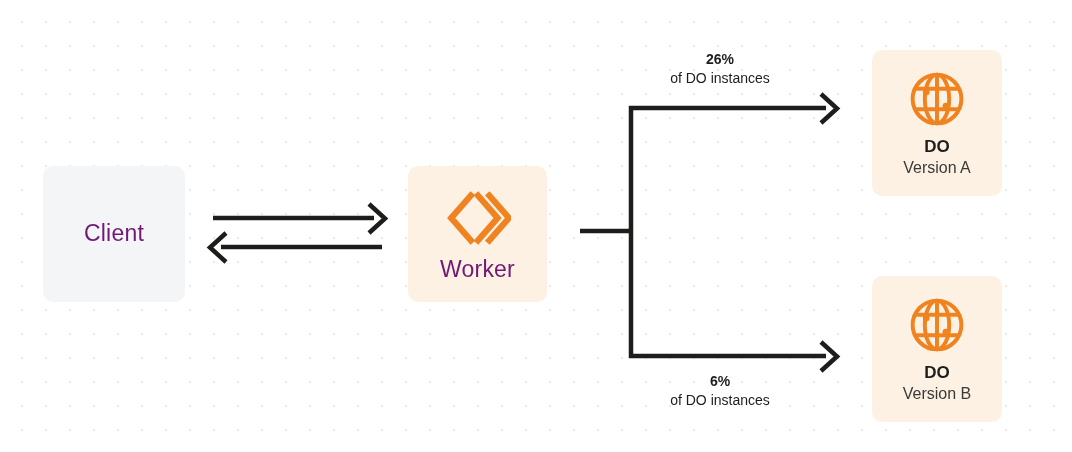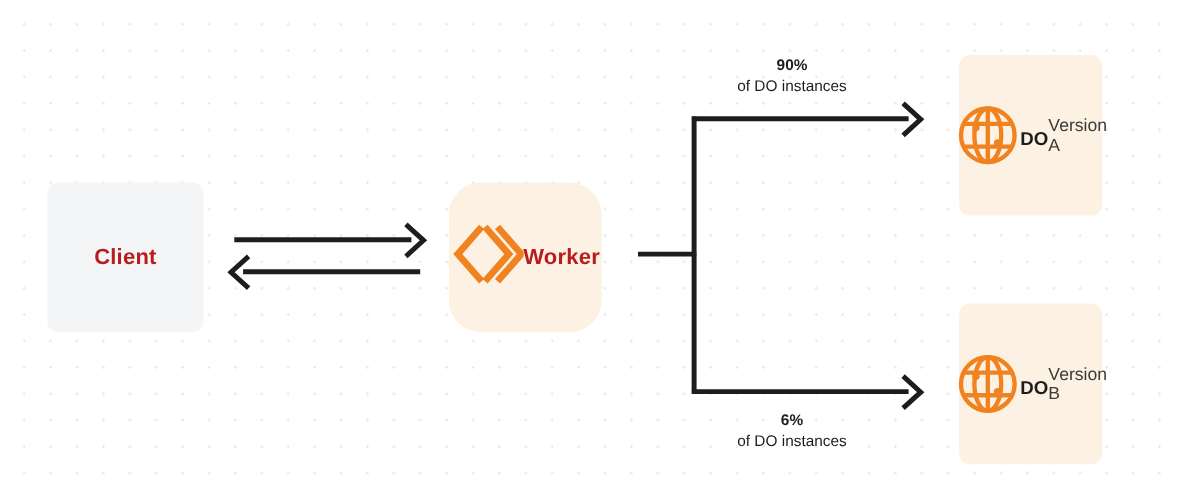--- a/index.html
+++ b/index.html
@@ -19,58 +19,57 @@
     font-family: "Liberation Sans", sans-serif;
     -webkit-font-smoothing: antialiased;
   }
 
   
   .node {
     position: absolute;
     box-sizing: border-box;
     border-radius: 10px;
     display: flex;
-    flex-direction: row;
+    flex-direction: column;
     align-items: center;
     justify-content: center;
   }
   .node-client {
     left: 43px;
     top: 166px;
     width: 142px;
     height: 136px;
     background: #f4f5f7;
   }
   .node-worker {
     left: 408px;
     top: 166px;
     width: 139px;
     height: 136px;
     background: #fdf1e3;
-    border-radius: 29px;
   }
   .node-do-a {
     left: 872px;
     top: 50px;
     width: 130px;
     height: 146px;
     background: #fdf1e3;
   }
   .node-do-b {
     left: 872px;
     top: 276px;
     width: 130px;
     height: 146px;
     background: #fdf1e3;
   }
 
   .node-label {
-    font-size: 20px;
-    font-weight: bold;
-    color: #b91c1c;
+    font-size: 23px;
+    font-weight: normal;
+    color: #701a75;
     letter-spacing: 0.2px;
     line-height: 1.1;
   }
   .node-label-do {
     font-size: 17px;
     font-weight: bold;
     color: #1d1d1b;
     margin-top: 8px;
     line-height: 1.15;
   }
@@ -196,21 +195,21 @@
         </g>
         <circle cx="20.5" cy="24.5" r="3.6" fill="#f0821f"></circle>
         <circle cx="41.5" cy="39.5" r="3.6" fill="#f0821f"></circle>
       </svg>
     </span>
     <span class="node-label-do">DO</span>
     <span class="node-sublabel">Version B</span>
   </div>
 
   <div class="edge-label label-top">
-    <span class="pct">90%</span>
+    <span class="pct">26%</span>
     <span class="sub">of DO instances</span>
   </div>
 
   <div class="edge-label label-bottom">
     <span class="pct">6%</span>
     <span class="sub">of DO instances</span>
   </div>
 
 </div>
 

